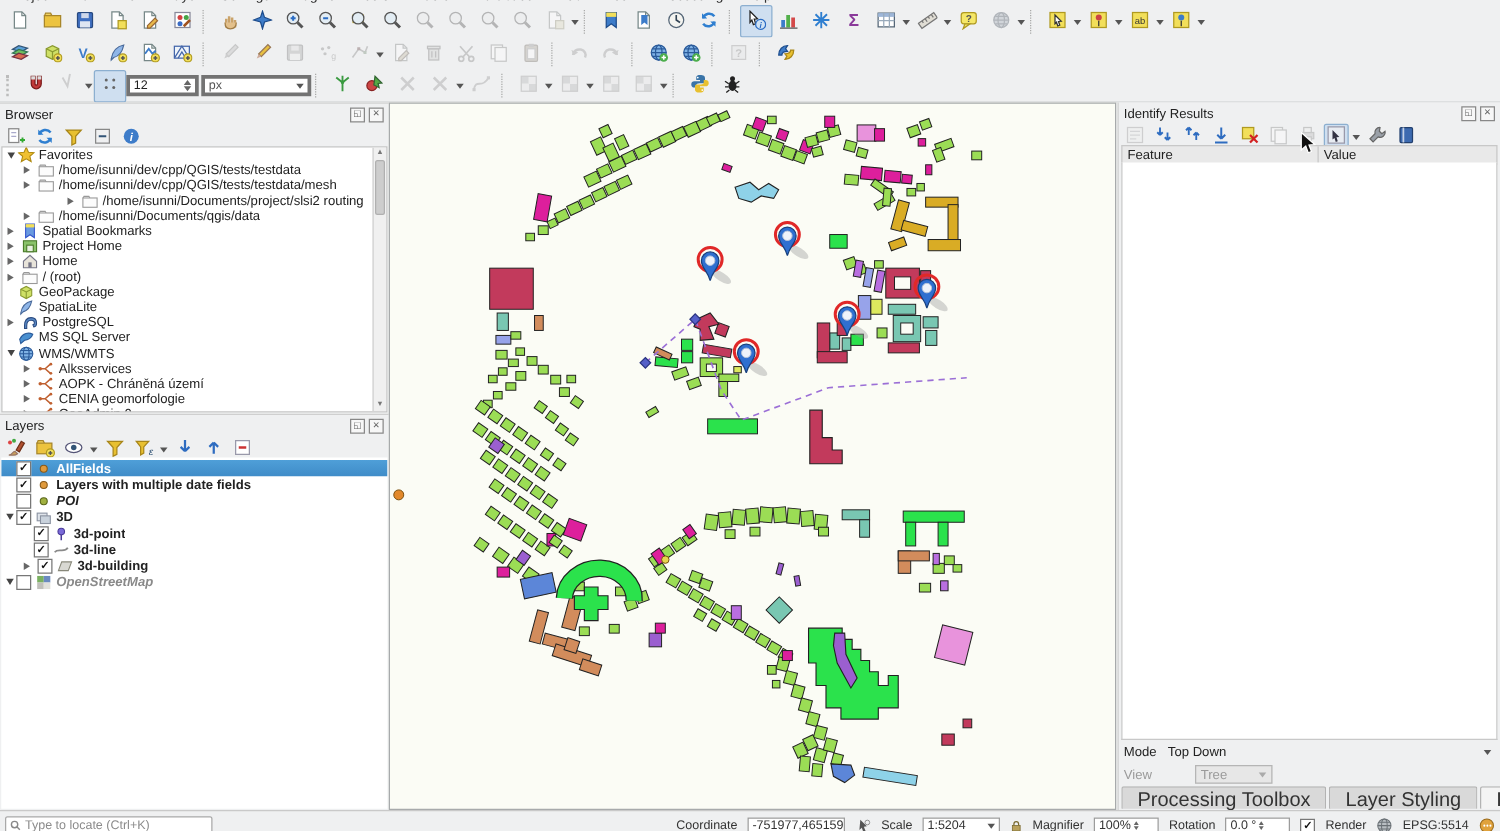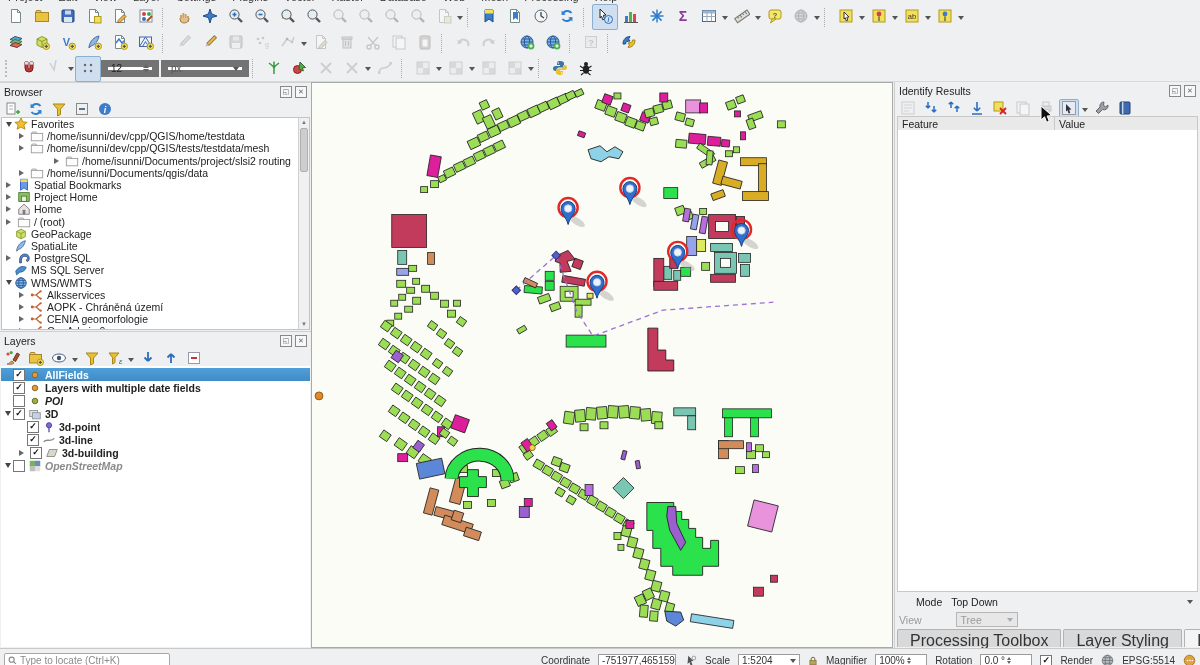--- a/index.html
+++ b/index.html
@@ -13,21 +13,21 @@
          padding-left:3px;box-sizing:border-box;background:#eff0f1;}
   #tb1{top:4px;} #tb2{top:30px;} #tb3{top:56px;border-bottom:1px solid #d8d9da;}
   .tbtn{width:24px;height:24px;display:flex;align-items:center;justify-content:center;
         border:1px solid transparent;border-radius:2px;flex:0 0 auto;}
   .tbtn.p{background:#cfdff0;border-color:#8cafd0;}
   .tbtn.d{opacity:.38;filter:grayscale(80%);}
   .sep{width:5px;height:19px;border-left:1px dotted #a9a9a9;margin:0 3px;flex:0 0 auto;}
   .grip{width:5px;height:17px;border-left:2px dotted #bcbcbc;margin:0 4px 0 2px;flex:0 0 auto;}
   .dd{width:9px;height:24px;display:flex;align-items:center;justify-content:center;flex:0 0 auto;margin-left:-2px;}
   .dd::after{content:"";border:3px solid transparent;border-top:4px solid #555;margin-top:4px;}
-  .minibox{height:17px;background:#fff;border:7px solid #737373;font-size:10px;display:flex;
+  .minibox{height:17px;background:#fff;border:3px solid #737373;font-size:10px;display:flex;
            align-items:center;padding:0 3px;box-sizing:border-box;flex:0 0 auto;}
   .spinarrows{display:flex;flex-direction:column;justify-content:center;margin-left:auto;gap:1px;}
   .spinarrows i{border:3px solid transparent;display:block;width:0;height:0;}
   .spinarrows i.up{border-bottom:4px solid #666;}
   .spinarrows i.dn{border-top:4px solid #666;}
   .comboarrow{margin-left:auto;border:3px solid transparent;border-top:4px solid #555;margin-top:4px;}
   
   .dock{position:absolute;background:#eff0f1;box-sizing:border-box;}
   .dockhead{height:16px;display:flex;align-items:center;justify-content:space-between;
             padding:1px 4px;font-size:10.5px;color:#222;}
@@ -53,21 +53,21 @@
   #mapCanvas{position:absolute;left:311px;top:82px;width:582px;height:566px;background:#fbfcf5;
              border:1px solid #a7aaab;box-sizing:border-box;}
   
   #identifyPanel{left:894px;top:82px;width:306px;height:566px;border-left:1px solid #cfcfcf;}
   .colheader{position:absolute;left:2px;right:2px;top:34px;height:14px;display:flex;background:#e9e9e9;
              border:1px solid #c8c8c8;font-size:10.5px;align-items:center;}
   .colheader .c1{flex:0 0 152px;padding-left:4px;border-right:1px solid #c8c8c8;height:100%;display:flex;align-items:center;}
   .colheader .c2{padding-left:4px;}
   #idContent{position:absolute;left:2px;right:2px;top:48px;bottom:56px;background:#fff;border:1px solid #c8c8c8;border-top:none;}
   .ctlrow{position:absolute;left:4px;right:4px;height:17px;display:flex;align-items:center;font-size:10.5px;gap:6px;}
-  #modeRow{bottom:38px;margin-left:17px;} #viewRow{bottom:20px;}
+  #modeRow{bottom:38px;} #viewRow{bottom:20px;}
   .flatcombo{flex:1;display:flex;align-items:center;height:16px;padding:0 3px;}
   .smallcombo{width:62px;height:15px;border:1px solid #b5b5b5;background:#e7e7e7;color:#9a9a9a;
               display:flex;align-items:center;padding:0 4px;box-sizing:border-box;margin-left:28px;}
   #tabsRow{position:absolute;left:2px;right:2px;bottom:1px;height:18px;display:flex;gap:2px;font-size:16px;}
   .tab{flex:0 0 auto;padding:2px 12px 0;background:#d9d9d9;border:1px solid #b3b3b3;border-bottom:none;
        border-radius:2px 2px 0 0;color:#333;}
   .tab.active{background:#f4f4f4;}
   
   #statusbar{position:absolute;left:0;top:648px;width:1200px;height:24px;background:#eff0f1;
              border-top:1px solid #c9c9c9;display:flex;align-items:center;font-size:10px;box-sizing:border-box;
@@ -689,21 +689,21 @@
        <span class="lbl">Favorites</span>
           </div>
           <div class="trow" style="padding-left:17px;">
        <span class="exp-c"></span>
             <span class="ticon">
               <svg width="16" height="16" viewBox="0 0 16 16">
                 <path d="M1.5 5.5l1-2h4.5l1 2" fill="#fff" stroke="#999"></path>
                 <rect x="1.5" y="5" width="13" height="8.5" fill="#fcfcfc" stroke="#999"></rect>
               </svg>
             </span>
-       <span class="lbl">/home/isunni/dev/cpp/QGIS/home/testdata</span>
+       <span class="lbl">/home/isunni/dev/cpp/QGIS/tests/testdata</span>
           </div>
           <div class="trow" style="padding-left:17px;">
        <span class="exp-c"></span>
             <span class="ticon">
               <svg width="16" height="16" viewBox="0 0 16 16">
                 <path d="M1.5 5.5l1-2h4.5l1 2" fill="#fff" stroke="#999"></path>
                 <rect x="1.5" y="5" width="13" height="8.5" fill="#fcfcfc" stroke="#999"></rect>
               </svg>
             </span>
        <span class="lbl">/home/isunni/dev/cpp/QGIS/tests/testdata/mesh</span>

